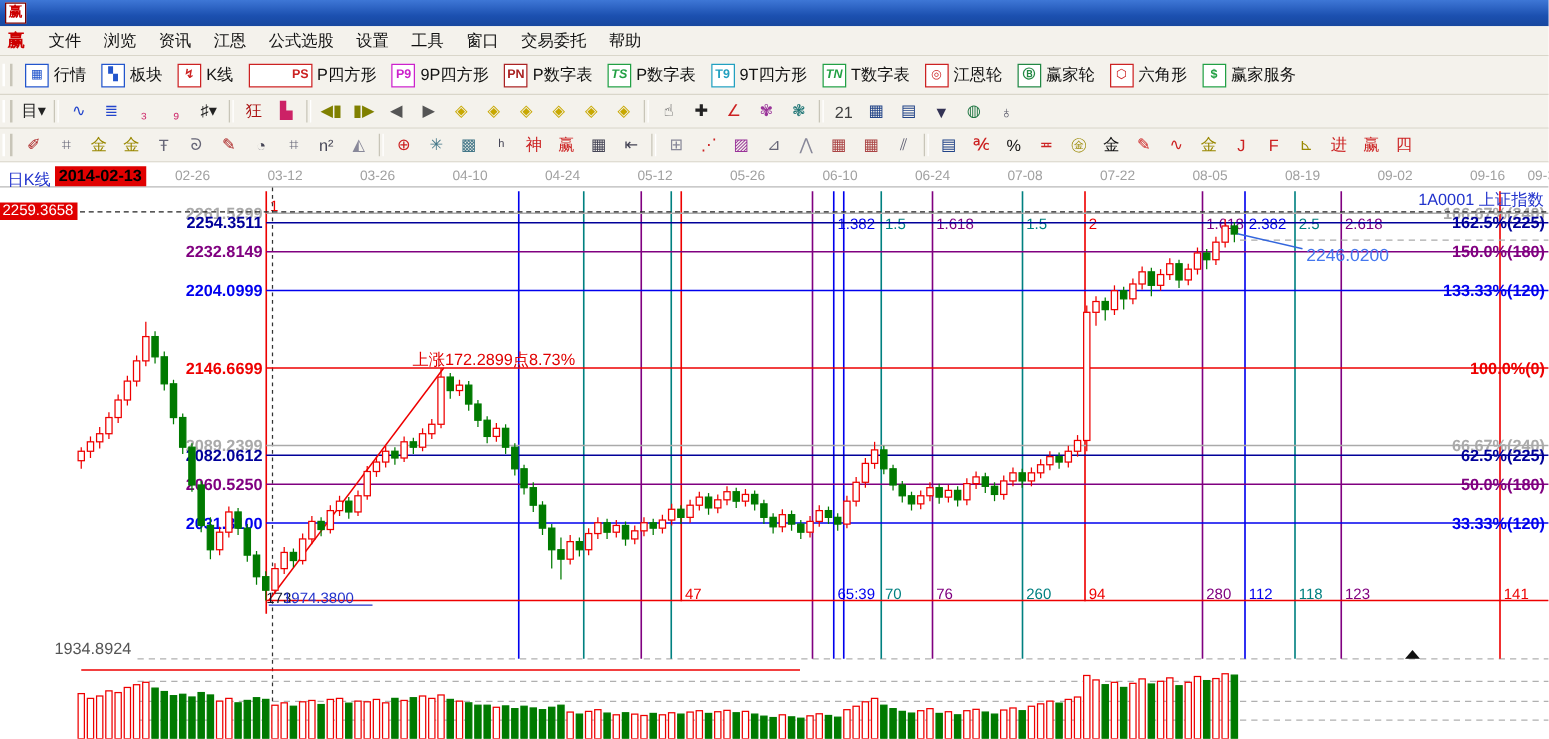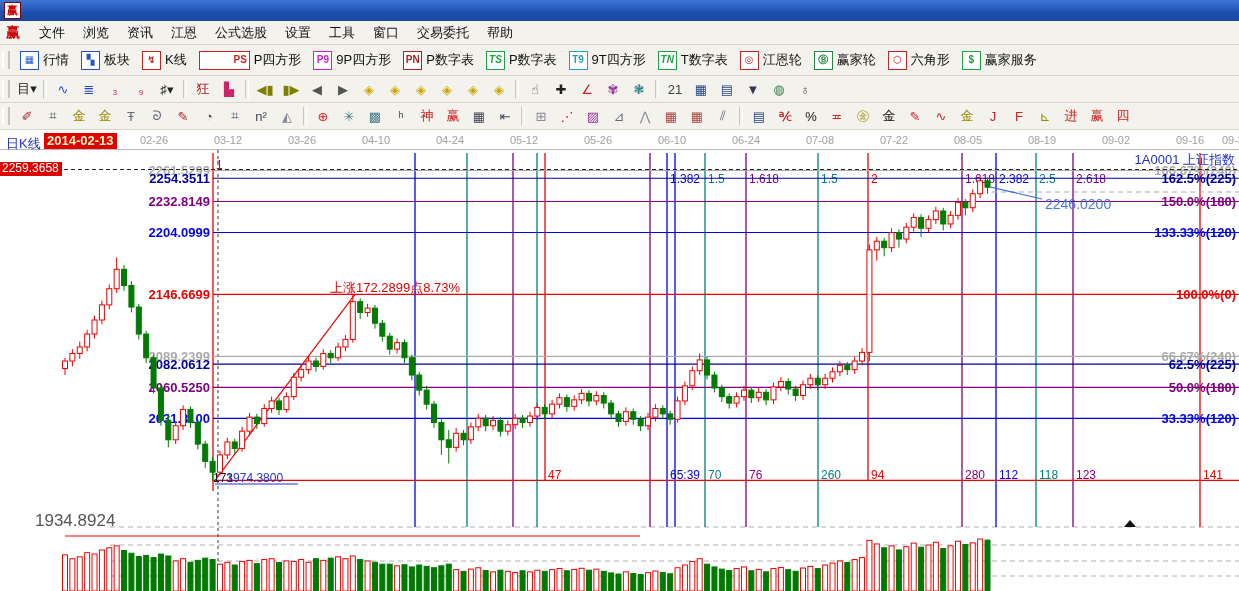--- a/index.html
+++ b/index.html
@@ -24,26 +24,26 @@
   .toolbar .grip{width:4px;height:18px;border-left:2px solid #fff;border-right:2px solid #c8c5b8;margin:0 4px 0 2px;}
   .toolbar .sep{width:2px;height:18px;border-left:1px solid #c8c5b8;border-right:1px solid #fff;margin:0 3px;}
   .ibtn{width:22px;height:21px;display:flex;align-items:center;justify-content:center;
     font-size:13px;margin:0 1px;cursor:default;background:transparent;border:1px solid transparent;}
   #toolbar2,#toolbar3{height:26px;}
   
   #chart-wrap{position:relative;width:1239px;height:464px;background:#fff;}
   #chart-svg{position:absolute;left:0;top:0;}
   .ovl{position:absolute;white-space:nowrap;}
   #period-label{left:6px;top:5px;color:#2233cc;font-size:13px;}
-  #sel-date{left:44px;top:3px;background:#e00000;color:#fef9c3;font-size:13px;font-weight:bold;padding:0 3px;line-height:16px;}
+  #sel-date{left:44px;top:3px;background:#e00000;color:#000000;font-size:13px;font-weight:bold;padding:0 3px;line-height:16px;}
   #cur-price{left:0;top:32px;background:#e00000;color:#fff;font-size:12px;padding:0 3px 1px 2px;line-height:13px;}
   #symbol-label{right:4px;top:21px;color:#2233cc;font-size:13px;}
   #last-close{left:1045px;top:66px;color:#4477ee;font-size:14px;}
   #trend-note{left:330px;top:149px;color:#e00000;font-size:13px;}
-  #floor-price{left:35px;top:381px;width:70px;text-align:left;color:#555;font-size:17px;}
+  #floor-price{left:35px;top:381px;width:70px;text-align:right;color:#555;font-size:13px;}
   #origin-lbls{left:213px;top:341px;font-size:12px;}
   #origin-lbls .oc{color:#0f172a;}
   #origin-lbls .op{color:#2233cc;margin-left:-10px;}
 </style>
 </head>
 <body>
 
 <div id="app">
 
   <div id="titlebar">

